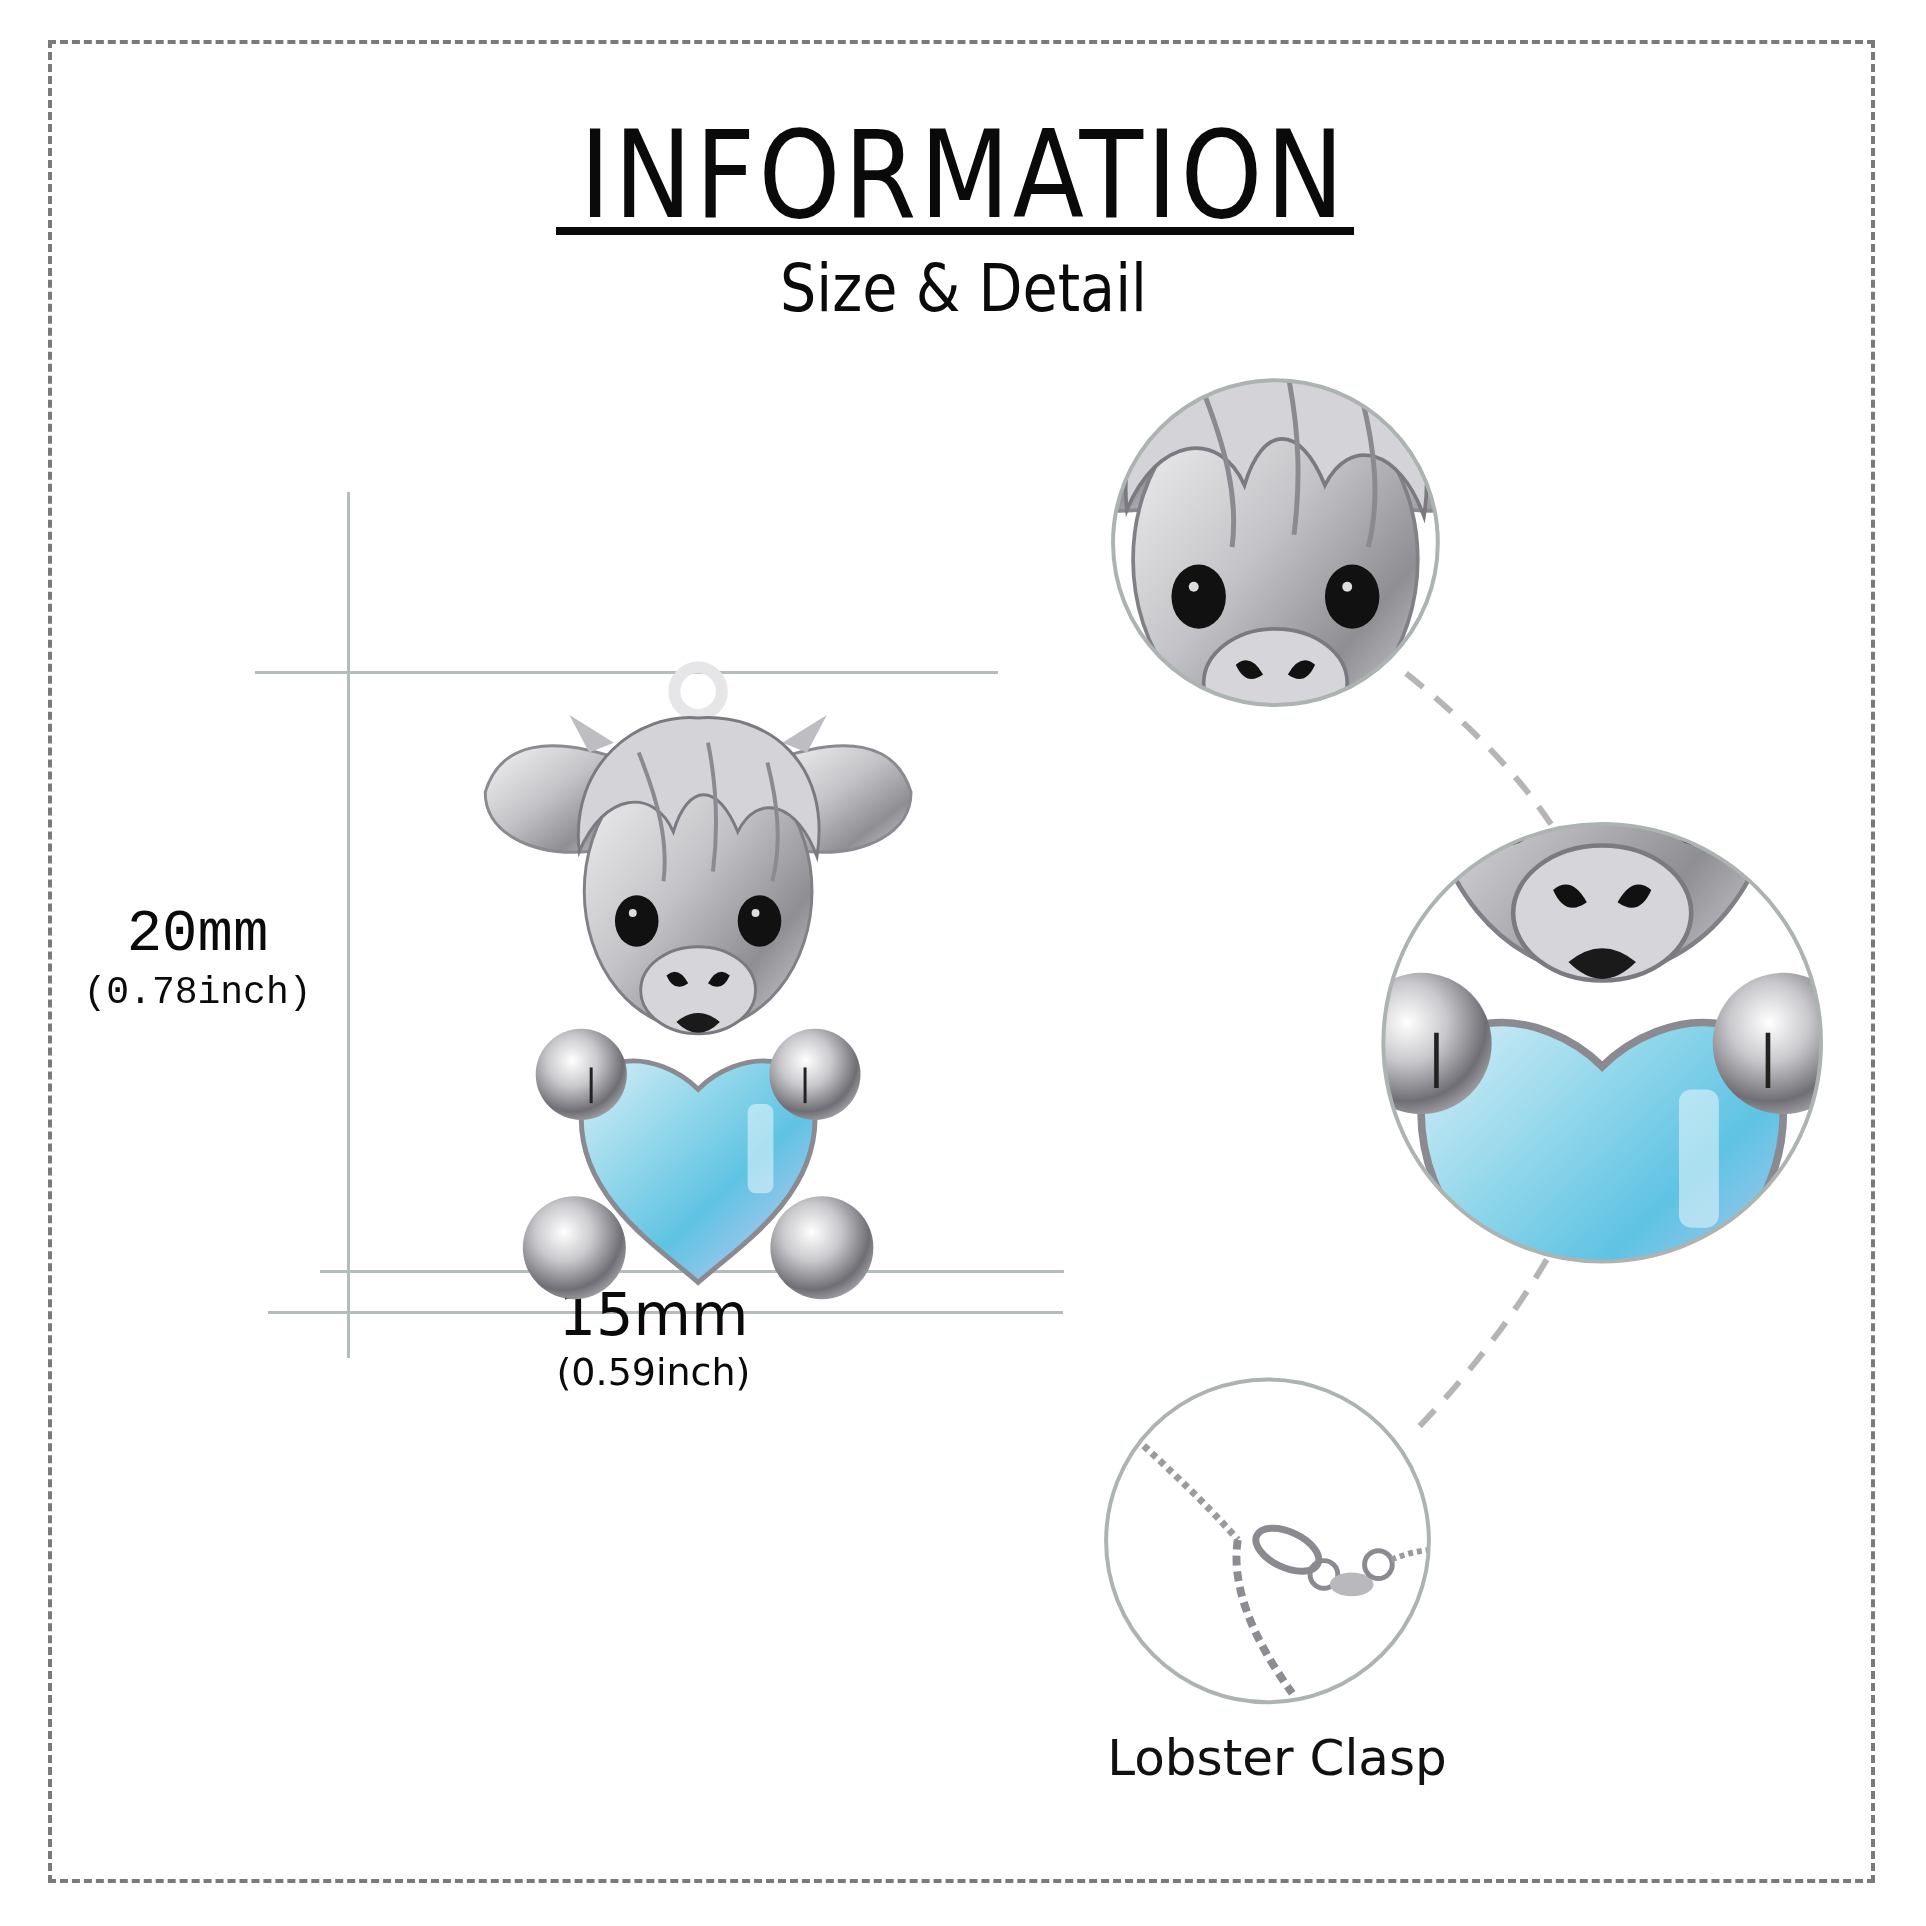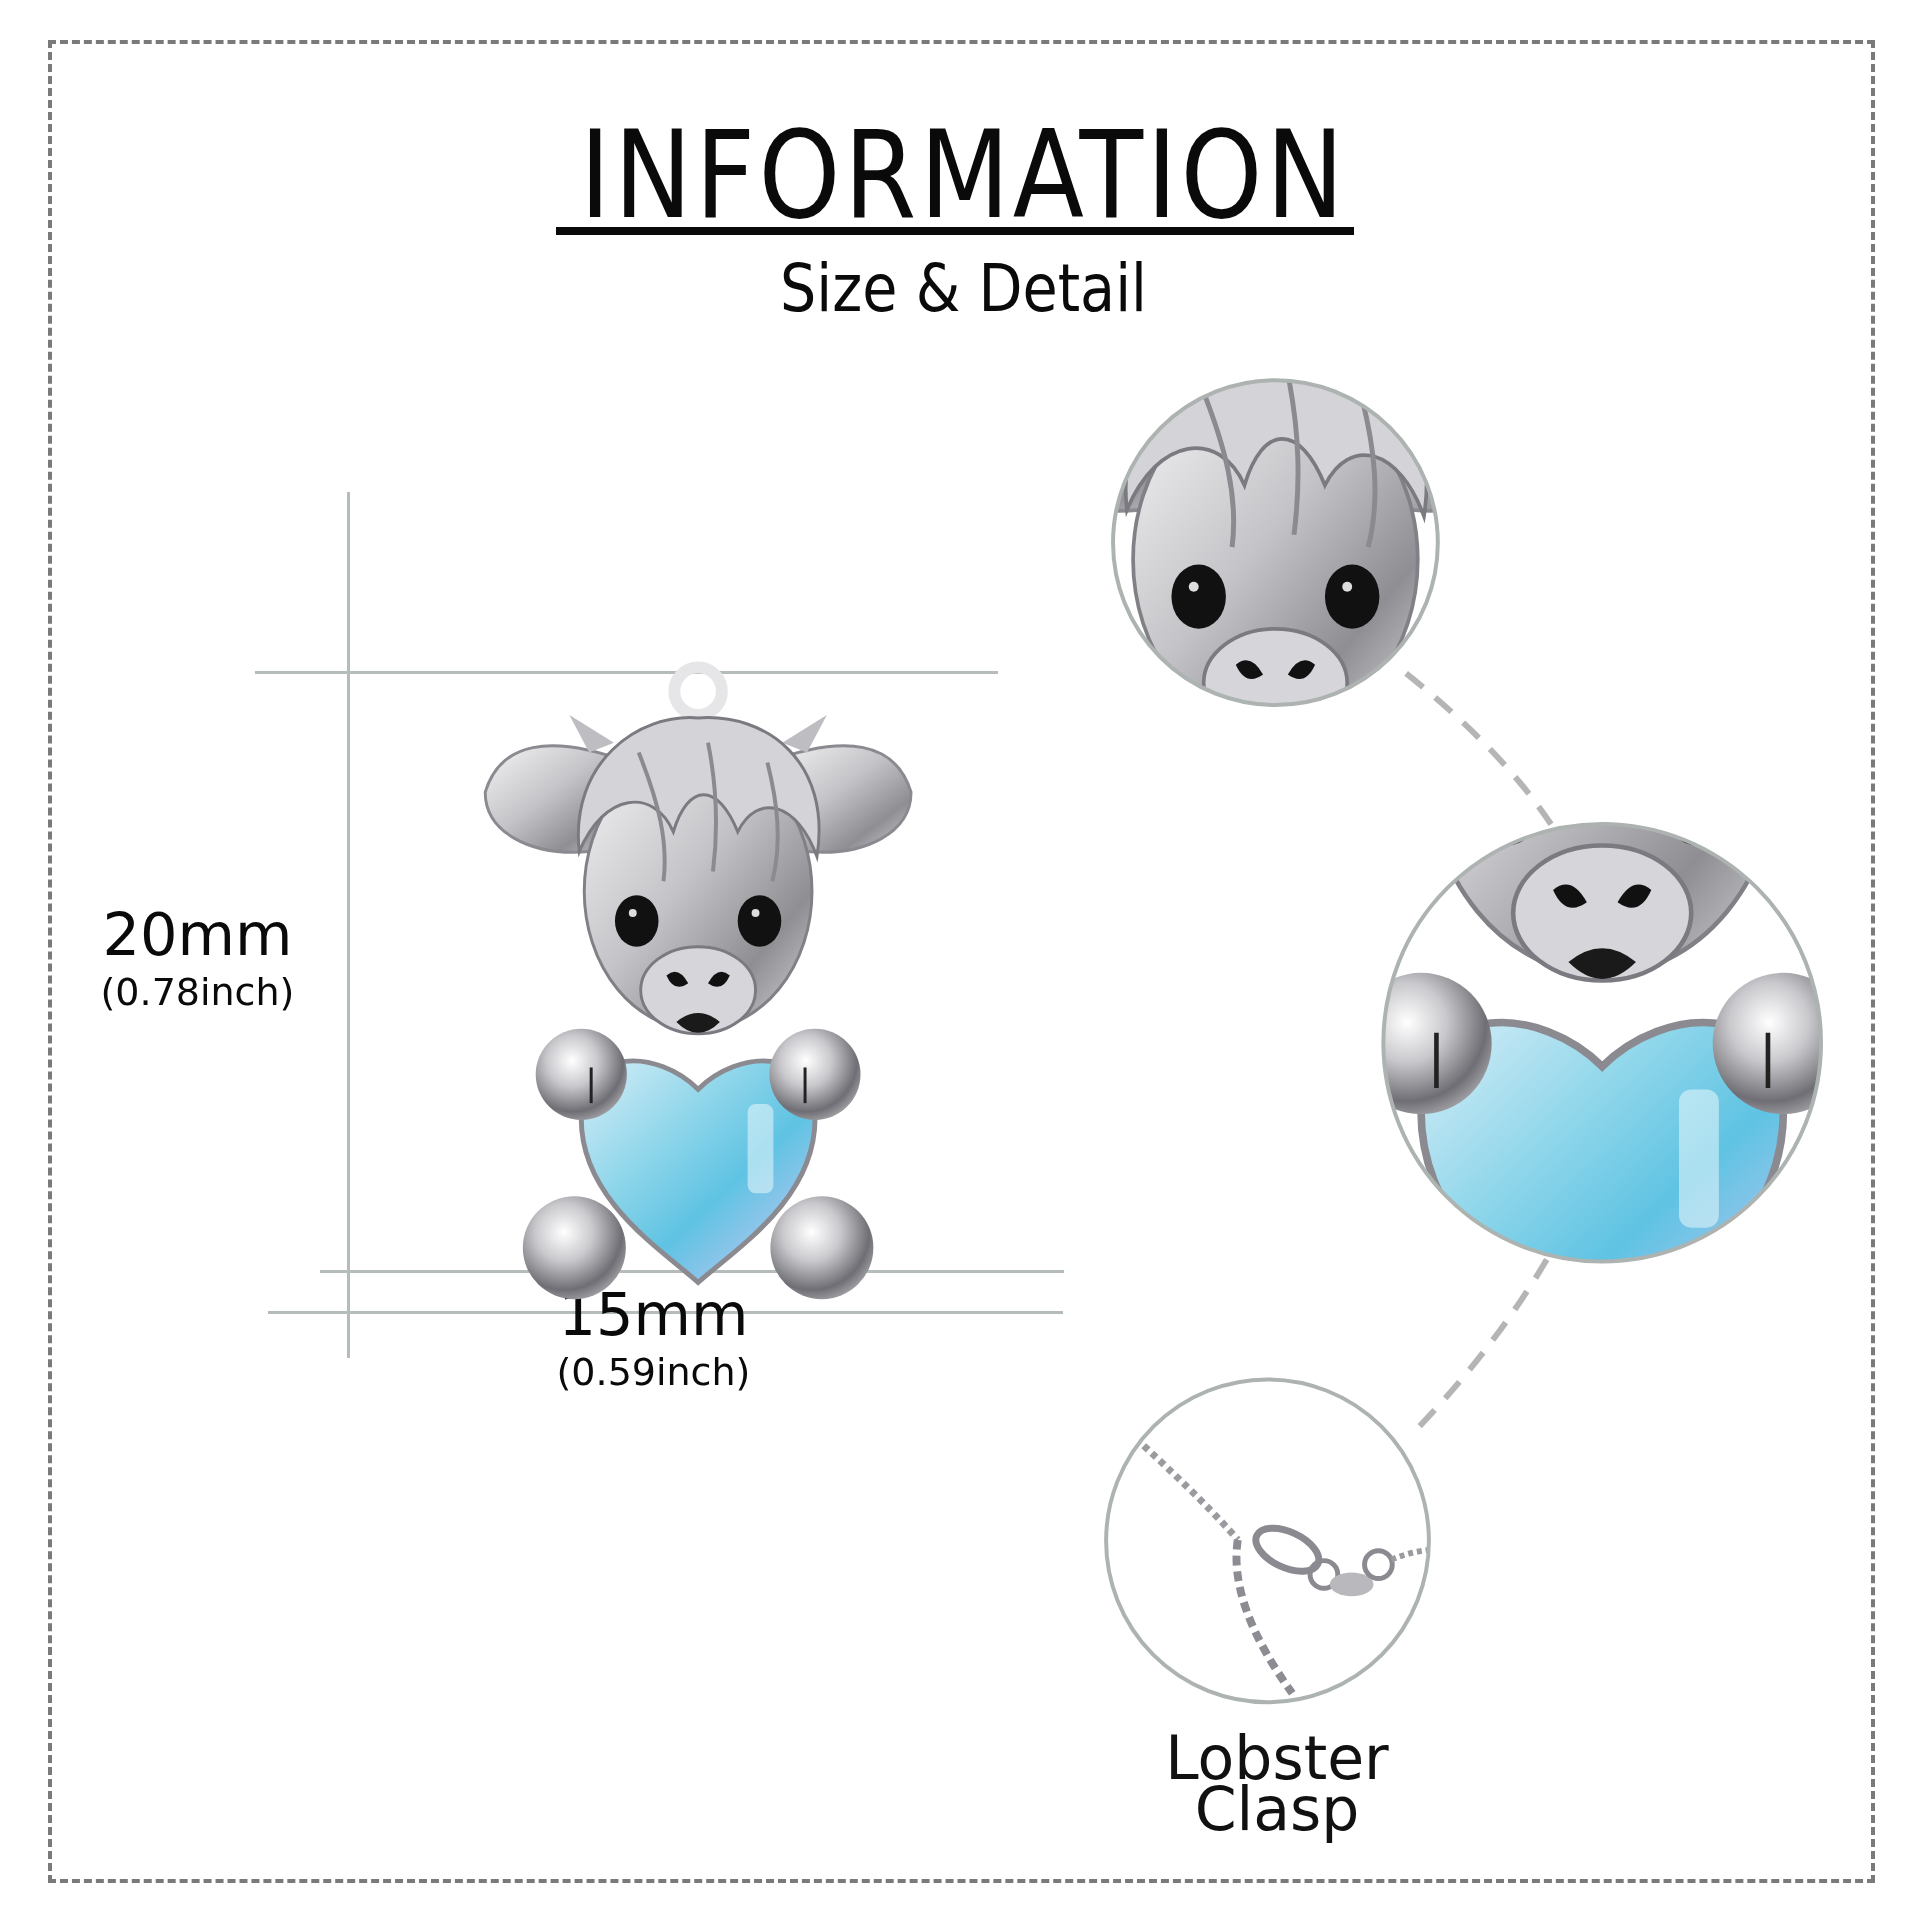--- a/index.html
+++ b/index.html
@@ -6,37 +6,37 @@
   body { width:1927px; height:1927px; position:relative; overflow:hidden; font-family:"Liberation Sans", "DejaVu Sans", sans-serif; color:#111; }
   .frame { position:absolute; left:48px; top:40px; width:1827px; height:1843px; box-sizing:border-box; border:4px dashed #7a7a7a; }
   .title { position:absolute; left:0; width:1927px; top:111px; text-align:center; font-size:121px; font-weight:400; letter-spacing:4px; line-height:129px; color:#0a0a0a; font-family:"DejaVu Sans", sans-serif; transform:scaleX(0.86); transform-origin:center; }
   .title-rule { position:absolute; left:556px; top:227px; width:798px; height:8px; background:#0a0a0a; }
   .subtitle { position:absolute; left:0; width:1927px; top:249px; text-align:center; font-size:65px; line-height:79px; color:#0a0a0a; font-family:"DejaVu Sans", sans-serif; transform:scaleX(0.88); transform-origin:center; }
   .guide { position:absolute; background:#b5bcbc; }
   .dim-label { position:absolute; text-align:center; color:#0a0a0a; font-family:"DejaVu Sans", sans-serif; }
   .dim-main { font-size:59px; line-height:63px; }
   .dim-sub { font-size:38px; line-height:53px; }
   .svg-layer { position:absolute; left:0; top:0; }
-  .clasp-label { position:absolute; left:1099px; top:1733px; width:356px; text-align:center; font-size:60px; line-height:51px; color:#111; font-family:"DejaVu Sans", sans-serif; }
+  .clasp-label { position:absolute; left:1099px; top:1733px; width:356px; text-align:center; font-size:50px; line-height:51px; color:#111; font-family:"DejaVu Sans", sans-serif; }
 </style>
 </head>
 <body>
 
 <div class="frame"></div>
 
 <div class="title">INFORMATION</div>
 <div class="title-rule"></div>
 <div class="subtitle">Size &amp; Detail</div>
 
 <div class="guide" style="left:347px; top:492px; width:3px; height:866px;"></div>
 <div class="guide" style="left:255px; top:671px; width:743px; height:3px;"></div>
 <div class="guide" style="left:320px; top:1270px; width:744px; height:3px;"></div>
 <div class="guide" style="left:268px; top:1311px; width:795px; height:3px;"></div>
 
-<div class="dim-label" style="left:59px; top:903px; width:277px;">
+<div class="dim-label" style="left:59px; top:903px; width:277px;font-family:Liberation Mono, monospace;">
   <div class="dim-main">20mm</div>
   <div class="dim-sub">(0.78inch)</div>
 </div>
 
 <div class="dim-label" style="left:515px; top:1283px; width:277px;">
   <div class="dim-main">15mm</div>
   <div class="dim-sub">(0.59inch)</div>
 </div>
 
 <svg class="svg-layer" width="1927" height="1927" viewBox="0 0 1946 1946">

